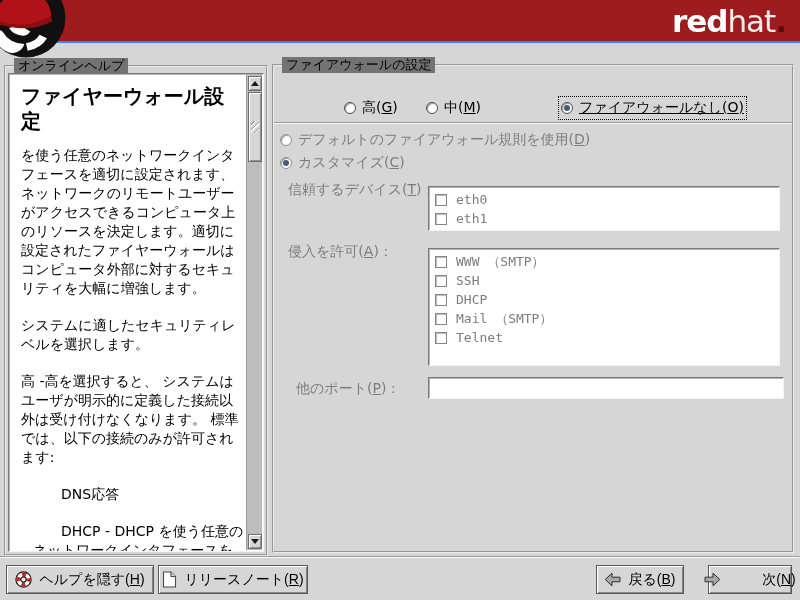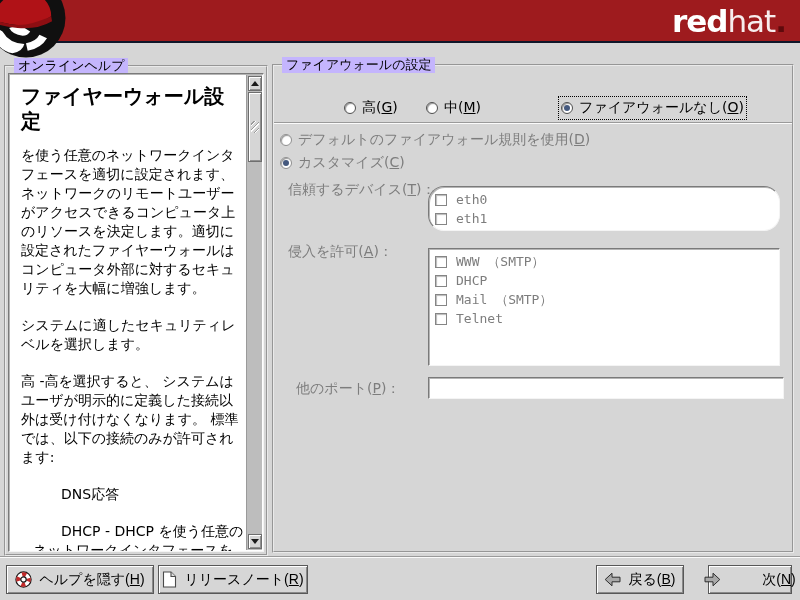--- a/index.html
+++ b/index.html
@@ -9,38 +9,38 @@
     background:#d6d6d6;
     color:#000;
     overflow:hidden;
     position:relative;
   }
   .screen { position:absolute; inset:0; width:800px; height:600px; background:#d6d6d6; }
 
   
   .header {
     position:absolute; left:0; top:0; width:800px; height:43px;
-    background:#9e1b1e; border-bottom:2px solid #0f172a;
+    background:#9e1b1e; border-bottom:2px solid #3b82f6;
   }
   .logo { position:absolute; left:-16px; top:-24px; width:84px; height:84px; z-index:5; }
   .wordmark {
     position:absolute; right:14px; top:3px; font-size:31px; line-height:36px;
     color:#fff; letter-spacing:-1px;
   }
   .wordmark .b { font-weight:bold; }
   .wordmark .l { font-weight:normal; opacity:.92; }
   .wordmark .dot { color:#5e0a0c; font-weight:bold; }
 
   
   .frame {
     position:absolute;
     border:2px groove #eaeaea;
   }
   .frame-label {
-    position:absolute; top:-9px; left:8px; background:#c4b5fd;
+    position:absolute; top:-9px; left:8px; background:#737373;
     padding:0 4px; font-size:13px; line-height:16px; white-space:nowrap;
   }
   .sunken {
     background:#fff;
     border:1px solid;
     border-color:#7a7a7a #f4f4f4 #f4f4f4 #7a7a7a;
     box-shadow:inset 1px 1px 0 #b5b5b5;
   }
   .btn {
     position:absolute; height:29px;
@@ -169,53 +169,57 @@
 
 
   <div class="radio-row" style="left:344px; top:99px;">
     <span class="radio"></span>
     <span><span>高(</span><u>G</u><span>)</span></span>
   </div>
   <div class="radio-row" style="left:426px; top:99px;">
     <span class="radio"></span>
     <span><span>中(</span><u>M</u><span>)</span></span>
   </div>
-  <div class="radio-row focus-rect" style="left:561px; top:99px;">
+  <div class="radio-row focus-rect" style="left:561px; top:99px;text-decoration:underline;">
     <span class="radio checked"></span>
     <span><span>ファイアウォールなし(</span><u>O</u><span>)</span></span>
   </div>
 
   <div class="hsep" style="left:274px; top:122px; width:518px;"></div>
 
   <div class="radio-row disabled-text" style="left:280px; top:131px;">
     <span class="radio disabled"></span>
     <span><span>デフォルトのファイアウォール規則を使用(</span><u>D</u><span>)</span></span>
   </div>
   <div class="radio-row disabled-text" style="left:280px; top:154px;">
     <span class="radio disabled checked"></span>
     <span><span>カスタマイズ(</span><u>C</u><span>)</span></span>
   </div>
 
   <div class="flabel disabled-text" style="left:288px; top:181px;"><span>信頼するデバイス(</span><u>T</u><span>)：</span></div>
-  <div class="listbox sunken" style="left:428px; top:186px; width:352px; height:45px;border-radius:16px;">
+  <div class="listbox sunken" style="left:428px; top:186px; width:352px; height:45px;">
     <div class="check-row">
       <span class="checkbox"></span>
       <span>eth0</span>
     </div>
     <div class="check-row">
       <span class="checkbox"></span>
       <span>eth1</span>
     </div>
   </div>
 
   <div class="flabel disabled-text" style="left:288px; top:243px;"><span>侵入を許可(</span><u>A</u><span>)：</span></div>
   <div class="listbox sunken" style="left:428px; top:248px; width:352px; height:118px;">
     <div class="check-row">
       <span class="checkbox"></span>
       <span>WWW （SMTP）</span>
+    </div>
+    <div class="check-row">
+      <span class="checkbox"></span>
+      <span>SSH</span>
     </div>
     <div class="check-row">
       <span class="checkbox"></span>
       <span>DHCP</span>
     </div>
     <div class="check-row">
       <span class="checkbox"></span>
       <span>Mail （SMTP）</span>
     </div>
     <div class="check-row">

